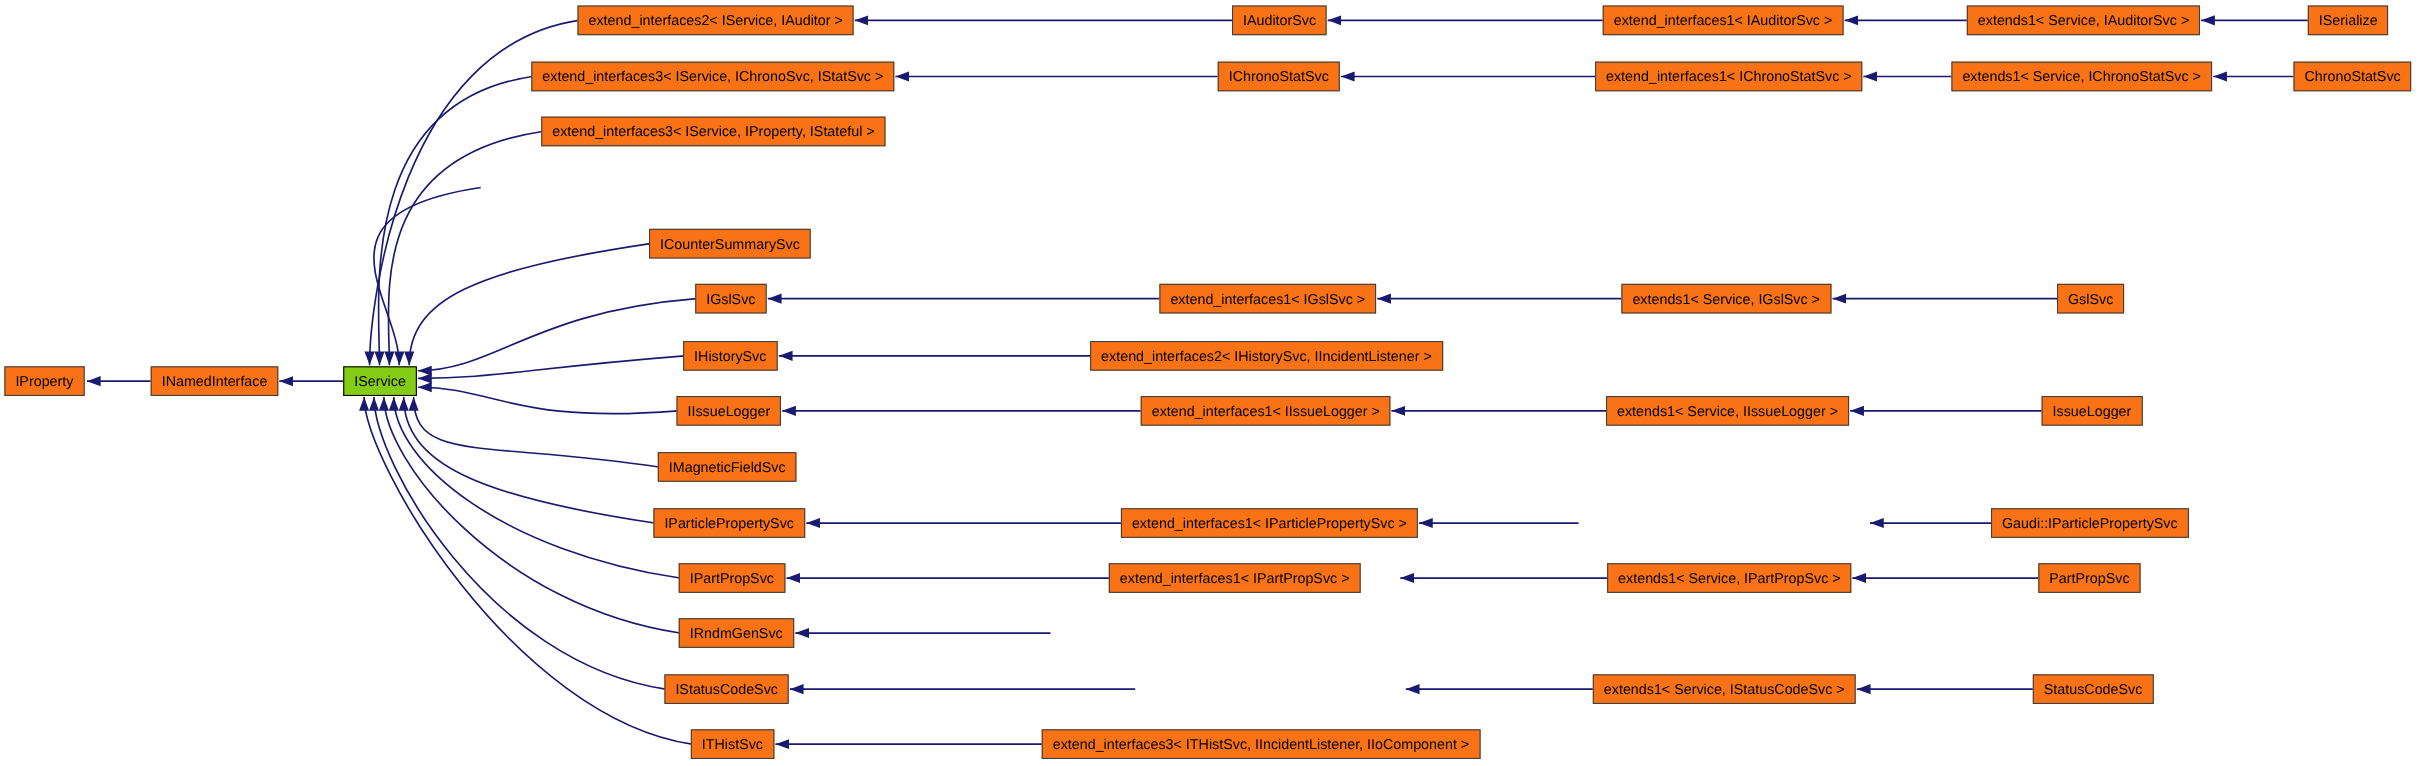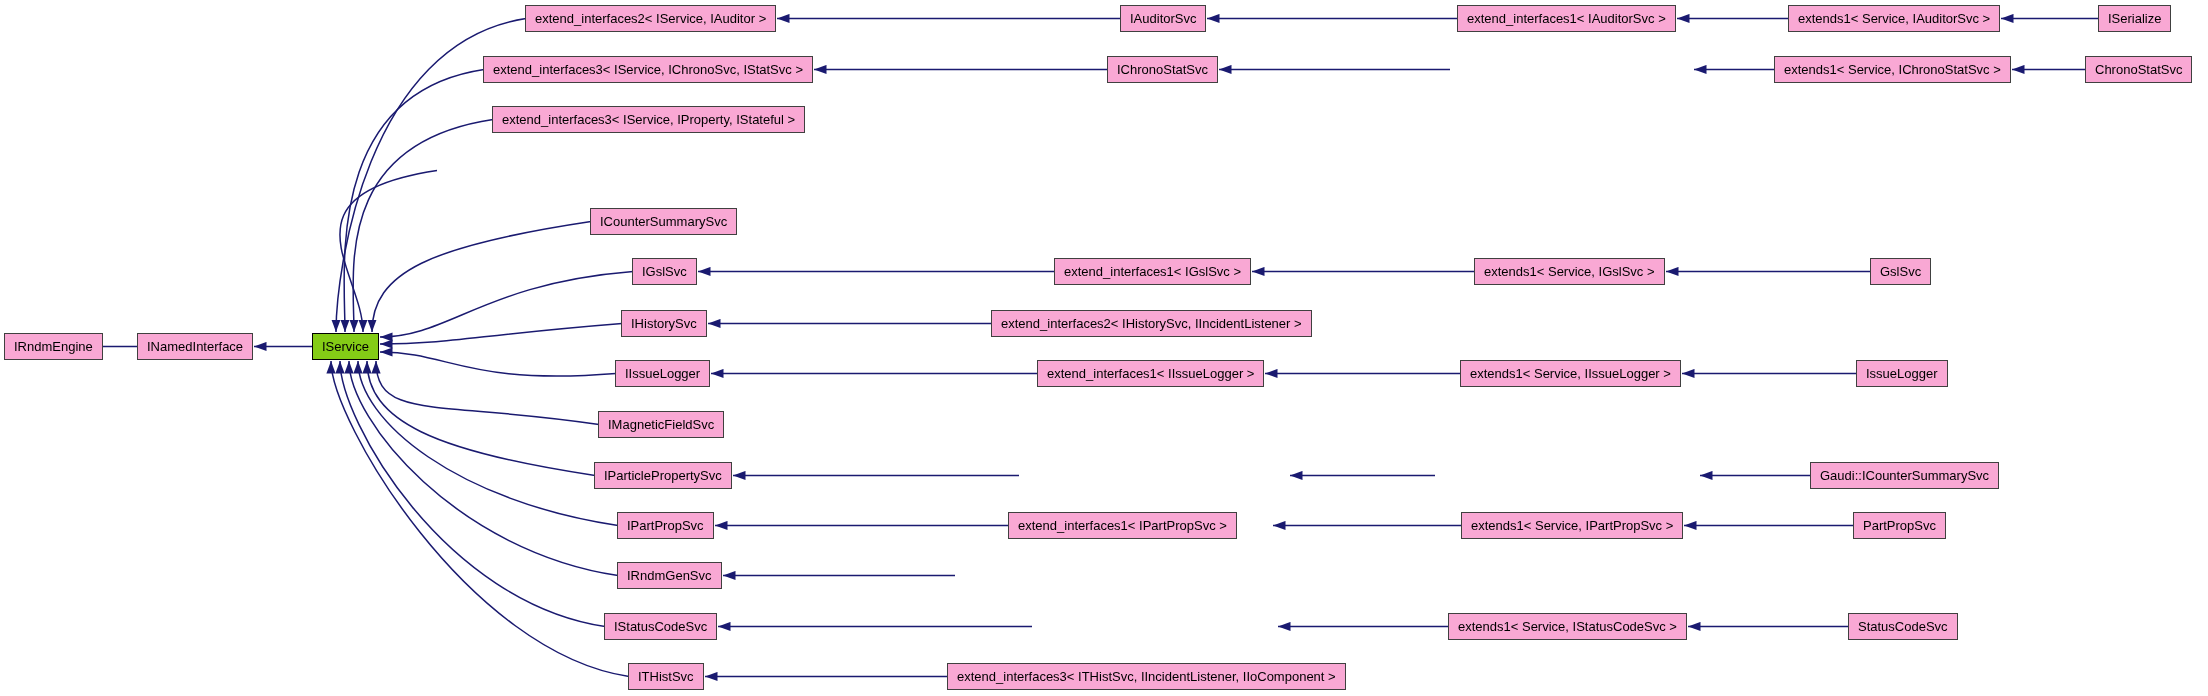--- a/index.html
+++ b/index.html
@@ -4,21 +4,21 @@
 <style>
   html,body{margin:0;padding:0;background:#ffffff;}
   .canvas{
     position:relative;width:2208px;height:696px;overflow:hidden;background:#ffffff;
     font-family:"Liberation Sans","DejaVu Sans",sans-serif;
   }
   #edge-layer{position:absolute;left:0;top:0;pointer-events:none;}
   .node{
     position:absolute;box-sizing:border-box;height:27px;
     padding:3px 9px;line-height:19px;font-size:13px;color:#000;
-    background:#f9a8d4;border:1px solid #404040;
+    background:#f97316;border:1px solid #404040;
     white-space:nowrap;text-align:center;cursor:pointer;z-index:2;
   }
   .node.focus{background:#84cc16;border-color:#000000;cursor:default;}
 </style>
 </head>
 <body>
 
 <div class="canvas">
   <svg id="edge-layer" width="2208" height="696">
     <defs>
@@ -63,32 +63,33 @@
       <path d="M1043,525.5 L715,525.5" fill="none" stroke="#1a1a70" stroke-width="1.5" marker-end="url(#arrowhead)"></path>
       <path d="M1461,525.5 L1273,525.5" fill="none" stroke="#1a1a70" stroke-width="1.5" marker-end="url(#arrowhead)"></path>
       <path d="M1853,525.5 L1684,525.5" fill="none" stroke="#1a1a70" stroke-width="1.5" marker-end="url(#arrowhead)"></path>
       <path d="M955,575.5 L723,575.5" fill="none" stroke="#1a1a70" stroke-width="1.5" marker-end="url(#arrowhead)"></path>
       <path d="M1032,626.5 L718,626.5" fill="none" stroke="#1a1a70" stroke-width="1.5" marker-end="url(#arrowhead)"></path>
       <path d="M1448,626.5 L1278,626.5" fill="none" stroke="#1a1a70" stroke-width="1.5" marker-end="url(#arrowhead)"></path>
       <path d="M1848,626.5 L1688,626.5" fill="none" stroke="#1a1a70" stroke-width="1.5" marker-end="url(#arrowhead)"></path>
       <path d="M947,676.5 L705,676.5" fill="none" stroke="#1a1a70" stroke-width="1.5" marker-end="url(#arrowhead)"></path>
     </svg>
 
-  <div class="node" style="left:4px;top:333px">IRndmEngine</div>
+  <div class="node" style="left:4px;top:333px">IProperty</div>
   <div class="node" style="left:137px;top:333px">INamedInterface</div>
   <div class="node focus" style="left:312px;top:333px">IService</div>
 
   <div class="node" style="left:525px;top:5px">extend_interfaces2&lt; IService, IAuditor &gt;</div>
   <div class="node" style="left:1120px;top:5px">IAuditorSvc</div>
   <div class="node" style="left:1457px;top:5px">extend_interfaces1&lt; IAuditorSvc &gt;</div>
   <div class="node" style="left:1788px;top:5px">extends1&lt; Service, IAuditorSvc &gt;</div>
   <div class="node" style="left:2098px;top:5px">ISerialize</div>
 
   <div class="node" style="left:483px;top:56px">extend_interfaces3&lt; IService, IChronoSvc, IStatSvc &gt;</div>
   <div class="node" style="left:1107px;top:56px">IChronoStatSvc</div>
+  <div class="node" style="left:1450px;top:56px">extend_interfaces1&lt; IChronoStatSvc &gt;</div>
   <div class="node" style="left:1774px;top:56px">extends1&lt; Service, IChronoStatSvc &gt;</div>
   <div class="node" style="left:2085px;top:56px">ChronoStatSvc</div>
 
   <div class="node" style="left:492px;top:106px">extend_interfaces3&lt; IService, IProperty, IStateful &gt;</div>
   <div class="node" style="left:590px;top:208px">ICounterSummarySvc</div>
 
   <div class="node" style="left:632px;top:258px">IGslSvc</div>
   <div class="node" style="left:1054px;top:258px">extend_interfaces1&lt; IGslSvc &gt;</div>
   <div class="node" style="left:1474px;top:258px">extends1&lt; Service, IGslSvc &gt;</div>
   <div class="node" style="left:1870px;top:258px">GslSvc</div>
@@ -97,21 +98,22 @@
   <div class="node" style="left:991px;top:310px">extend_interfaces2&lt; IHistorySvc, IIncidentListener &gt;</div>
 
   <div class="node" style="left:615px;top:360px">IIssueLogger</div>
   <div class="node" style="left:1037px;top:360px">extend_interfaces1&lt; IIssueLogger &gt;</div>
   <div class="node" style="left:1460px;top:360px">extends1&lt; Service, IIssueLogger &gt;</div>
   <div class="node" style="left:1856px;top:360px">IssueLogger</div>
 
   <div class="node" style="left:598px;top:411px">IMagneticFieldSvc</div>
 
   <div class="node" style="left:594px;top:462px">IParticlePropertySvc</div>
-  <div class="node" style="left:1810px;top:462px">Gaudi::ICounterSummarySvc</div>
+  <div class="node" style="left:1019px;top:462px">extend_interfaces1&lt; IParticlePropertySvc &gt;</div>
+  <div class="node" style="left:1810px;top:462px">Gaudi::IParticlePropertySvc</div>
 
   <div class="node" style="left:617px;top:512px">IPartPropSvc</div>
   <div class="node" style="left:1008px;top:512px">extend_interfaces1&lt; IPartPropSvc &gt;</div>
   <div class="node" style="left:1461px;top:512px">extends1&lt; Service, IPartPropSvc &gt;</div>
   <div class="node" style="left:1853px;top:512px">PartPropSvc</div>
 
   <div class="node" style="left:617px;top:562px">IRndmGenSvc</div>
 
   <div class="node" style="left:604px;top:613px">IStatusCodeSvc</div>
   <div class="node" style="left:1448px;top:613px">extends1&lt; Service, IStatusCodeSvc &gt;</div>

